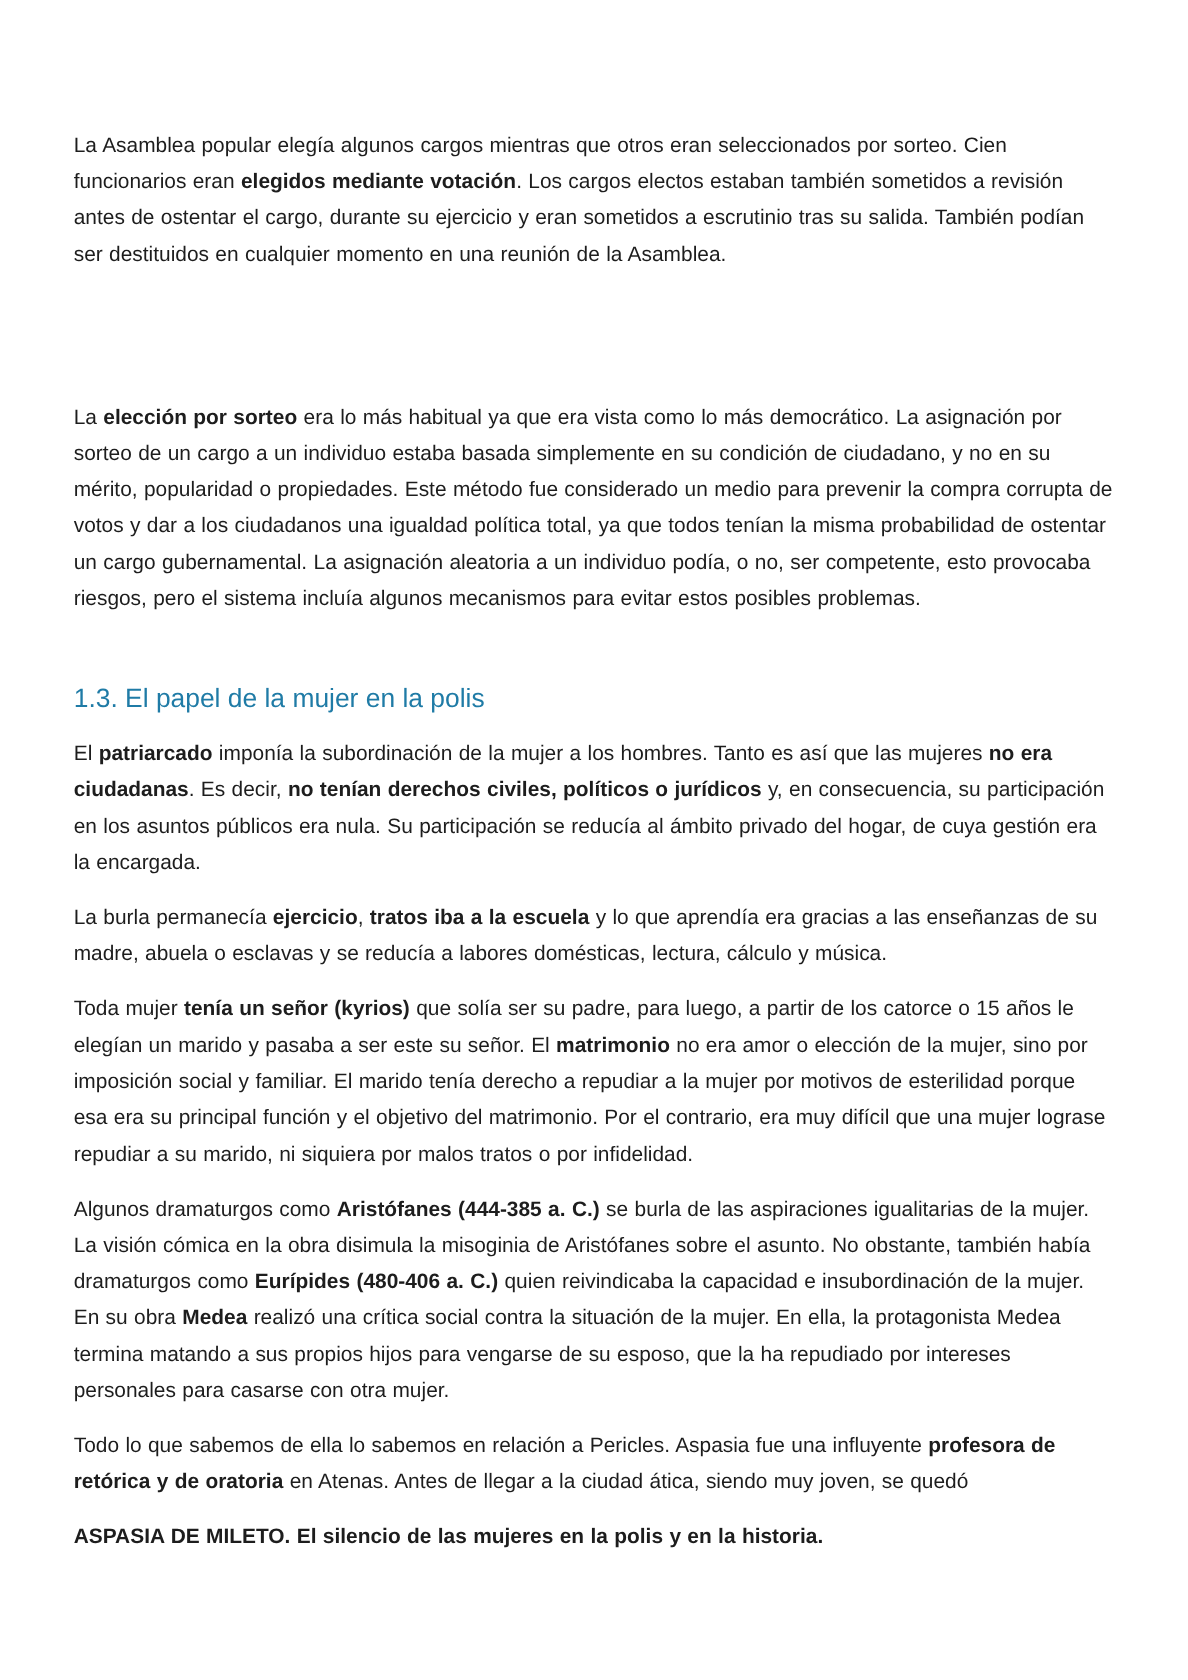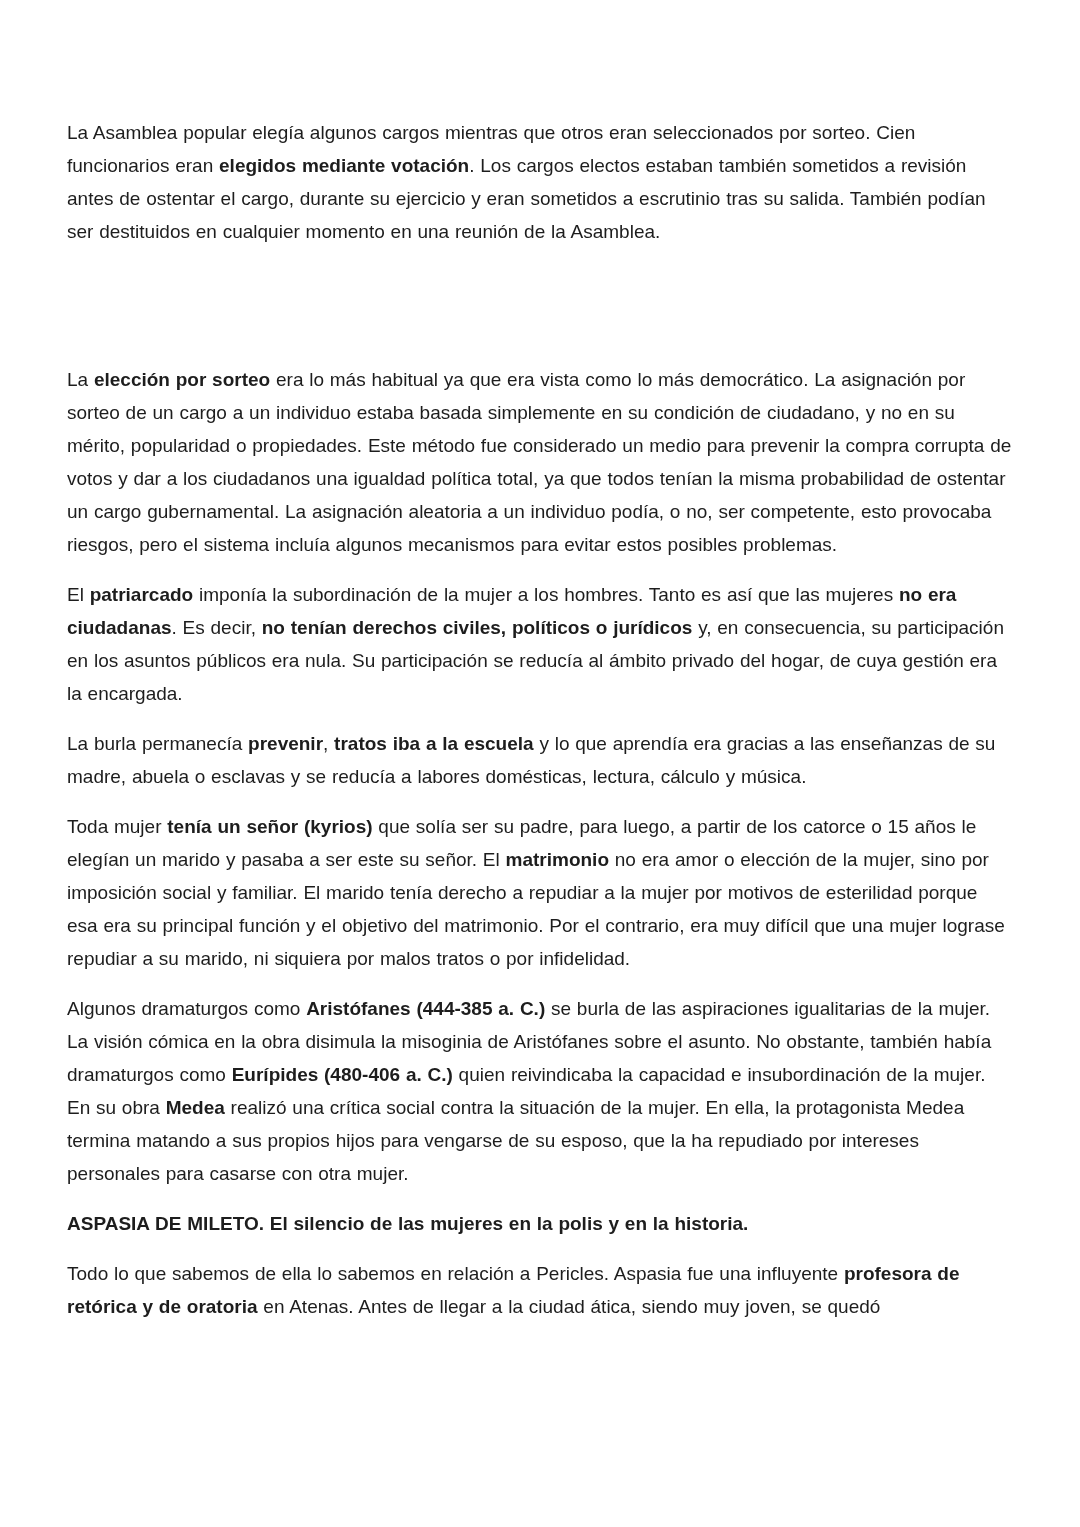--- a/index.html
+++ b/index.html
@@ -42,20 +42,21 @@
   }
 </style>
 </head>
 <body>
 
 <div class="doc-page">
   <div>
       <p class="doc-paragraph"><span>La Asamblea popular elegía algunos cargos mientras que otros eran seleccionados por sorteo. Cien funcionarios eran </span><span class="bold">elegidos mediante votación</span><span>. Los cargos electos estaban también sometidos a revisión antes de ostentar el cargo, durante su ejercicio y eran sometidos a escrutinio tras su salida. También podían ser destituidos en cualquier momento en una reunión de la Asamblea.</span></p>
       <div class="doc-spacer" style="height: 98px;"></div>
       <p class="doc-paragraph"><span>La </span><span class="bold">elección por sorteo</span><span> era lo más habitual ya que era vista como lo más democrático. La asignación por sorteo de un cargo a un individuo estaba basada simplemente en su condición de ciudadano, y no en su mérito, popularidad o propiedades. Este método fue considerado un medio para prevenir la compra corrupta de votos y dar a los ciudadanos una igualdad política total, ya que todos tenían la misma probabilidad de ostentar un cargo gubernamental. La asignación aleatoria a un individuo podía, o no, ser competente, esto provocaba riesgos, pero el sistema incluía algunos mecanismos para evitar estos posibles problemas.</span></p>
+      <h2 class="doc-heading" style="color: rgb(31, 123, 166);">1.3. El papel de la mujer en la polis</h2>
       <p class="doc-paragraph"><span>El </span><span class="bold">patriarcado</span><span> imponía la subordinación de la mujer a los hombres. Tanto es así que las mujeres </span><span class="bold">no era ciudadanas</span><span>. Es decir, </span><span class="bold">no tenían derechos civiles, políticos o jurídicos</span><span> y, en consecuencia, su participación en los asuntos públicos era nula. Su participación se reducía al ámbito privado del hogar, de cuya gestión era la encargada.</span></p>
-      <p class="doc-paragraph"><span>La burla permanecía </span><span class="bold">prevenir</span><span>, </span><span class="bold">tratos iba a la escuela</span><span> y lo que aprendía era gracias a las enseñanzas de su madre, abuela o esclavas y se reducía a labores domésticas, lectura, cálculo y música.</span></p>
+      <p class="doc-paragraph"><span>La burla permanecía </span><span class="bold">ejercicio</span><span>, </span><span class="bold">tratos iba a la escuela</span><span> y lo que aprendía era gracias a las enseñanzas de su madre, abuela o esclavas y se reducía a labores domésticas, lectura, cálculo y música.</span></p>
       <p class="doc-paragraph"><span>Toda mujer </span><span class="bold">tenía un señor (kyrios)</span><span> que solía ser su padre, para luego, a partir de los catorce o 15 años le elegían un marido y pasaba a ser este su señor. El </span><span class="bold">matrimonio</span><span> no era amor o elección de la mujer, sino por imposición social y familiar. El marido tenía derecho a repudiar a la mujer por motivos de esterilidad porque esa era su principal función y el objetivo del matrimonio. Por el contrario, era muy difícil que una mujer lograse repudiar a su marido, ni siquiera por malos tratos o por infidelidad.</span></p>
       <p class="doc-paragraph"><span>Algunos dramaturgos como </span><span class="bold">Aristófanes (444-385 a. C.)</span><span> se burla de las aspiraciones igualitarias de la mujer. La visión cómica en la obra disimula la misoginia de Aristófanes sobre el asunto. No obstante, también había dramaturgos como </span><span class="bold">Eurípides (480-406 a. C.)</span><span> quien reivindicaba la capacidad e insubordinación de la mujer. En su obra </span><span class="bold">Medea</span><span> realizó una crítica social contra la situación de la mujer. En ella, la protagonista Medea termina matando a sus propios hijos para vengarse de su esposo, que la ha repudiado por intereses personales para casarse con otra mujer.</span></p>
+      <p class="doc-paragraph"><span>Todo lo que sabemos de ella lo sabemos en relación a Pericles. Aspasia fue una influyente </span><span class="bold">profesora de retórica y de oratoria</span><span> en Atenas. Antes de llegar a la ciudad ática, siendo muy joven, se quedó</span></p>
       <p class="doc-paragraph"><span class="bold">ASPASIA DE MILETO. El silencio de las mujeres en la polis y en la historia.</span></p>
-      <p class="doc-paragraph"><span>Todo lo que sabemos de ella lo sabemos en relación a Pericles. Aspasia fue una influyente </span><span class="bold">profesora de retórica y de oratoria</span><span> en Atenas. Antes de llegar a la ciudad ática, siendo muy joven, se quedó</span></p>
     </div>
 </div>
 
 </body></html>

